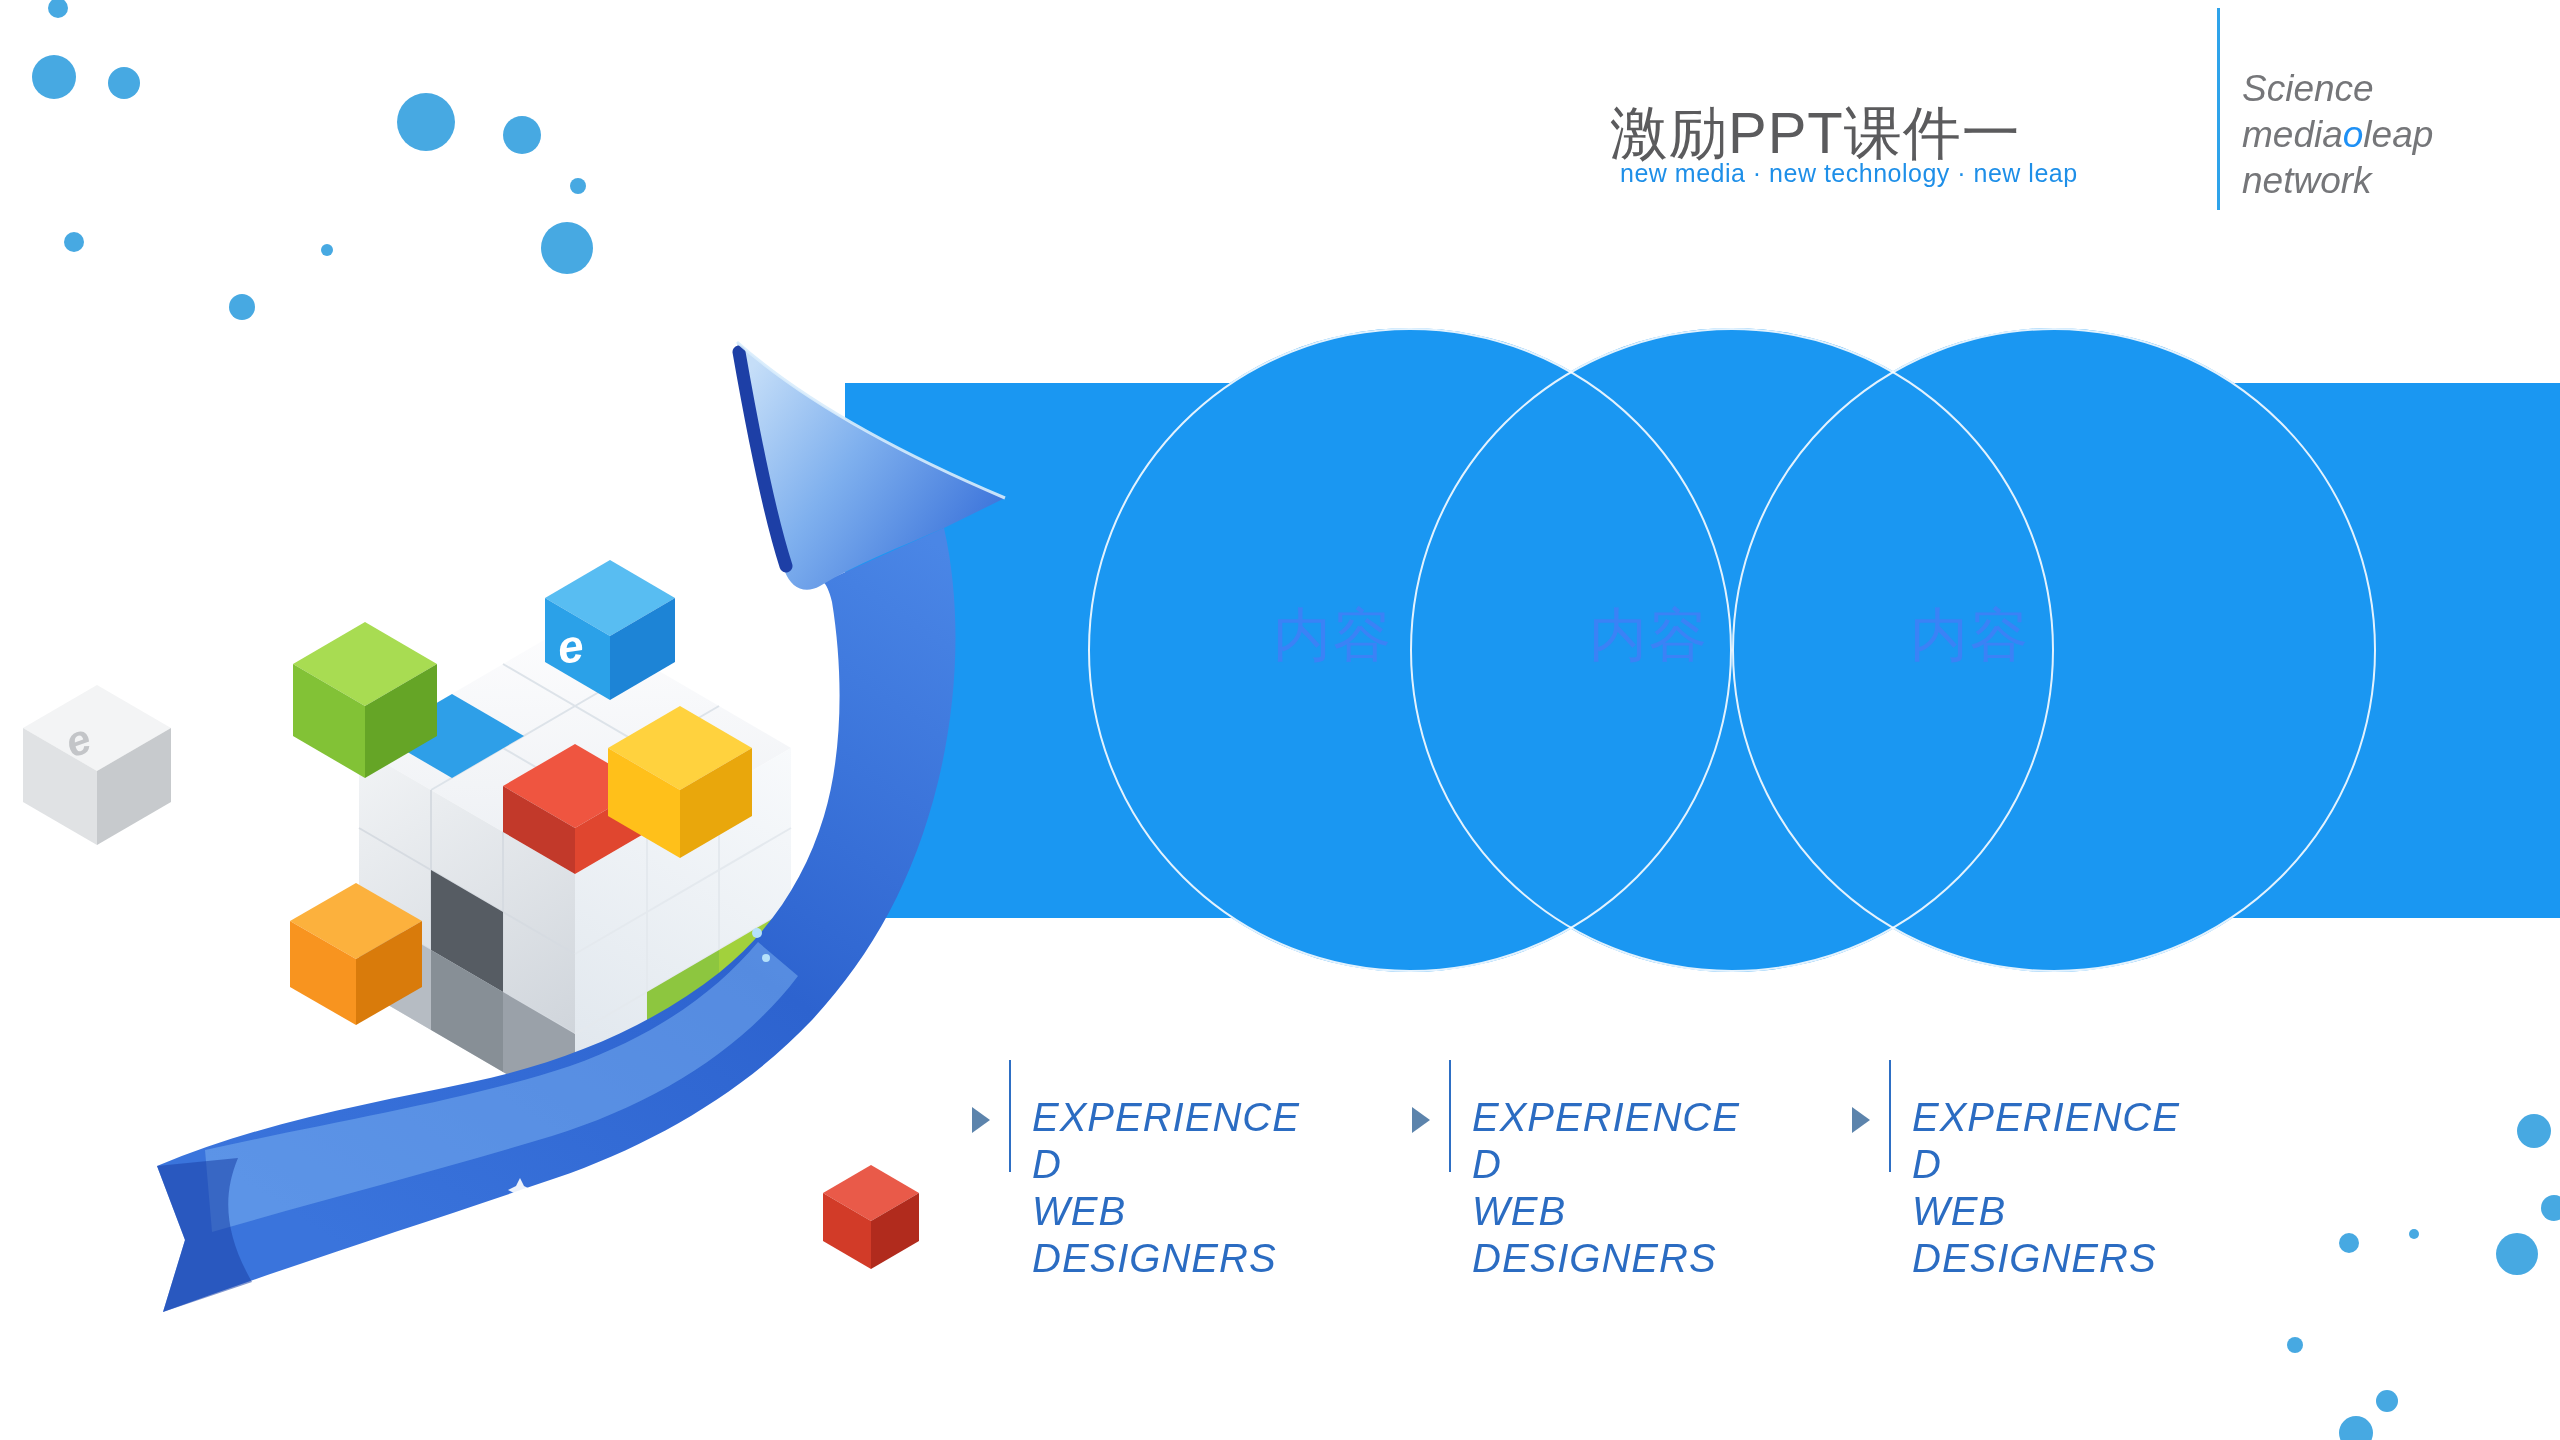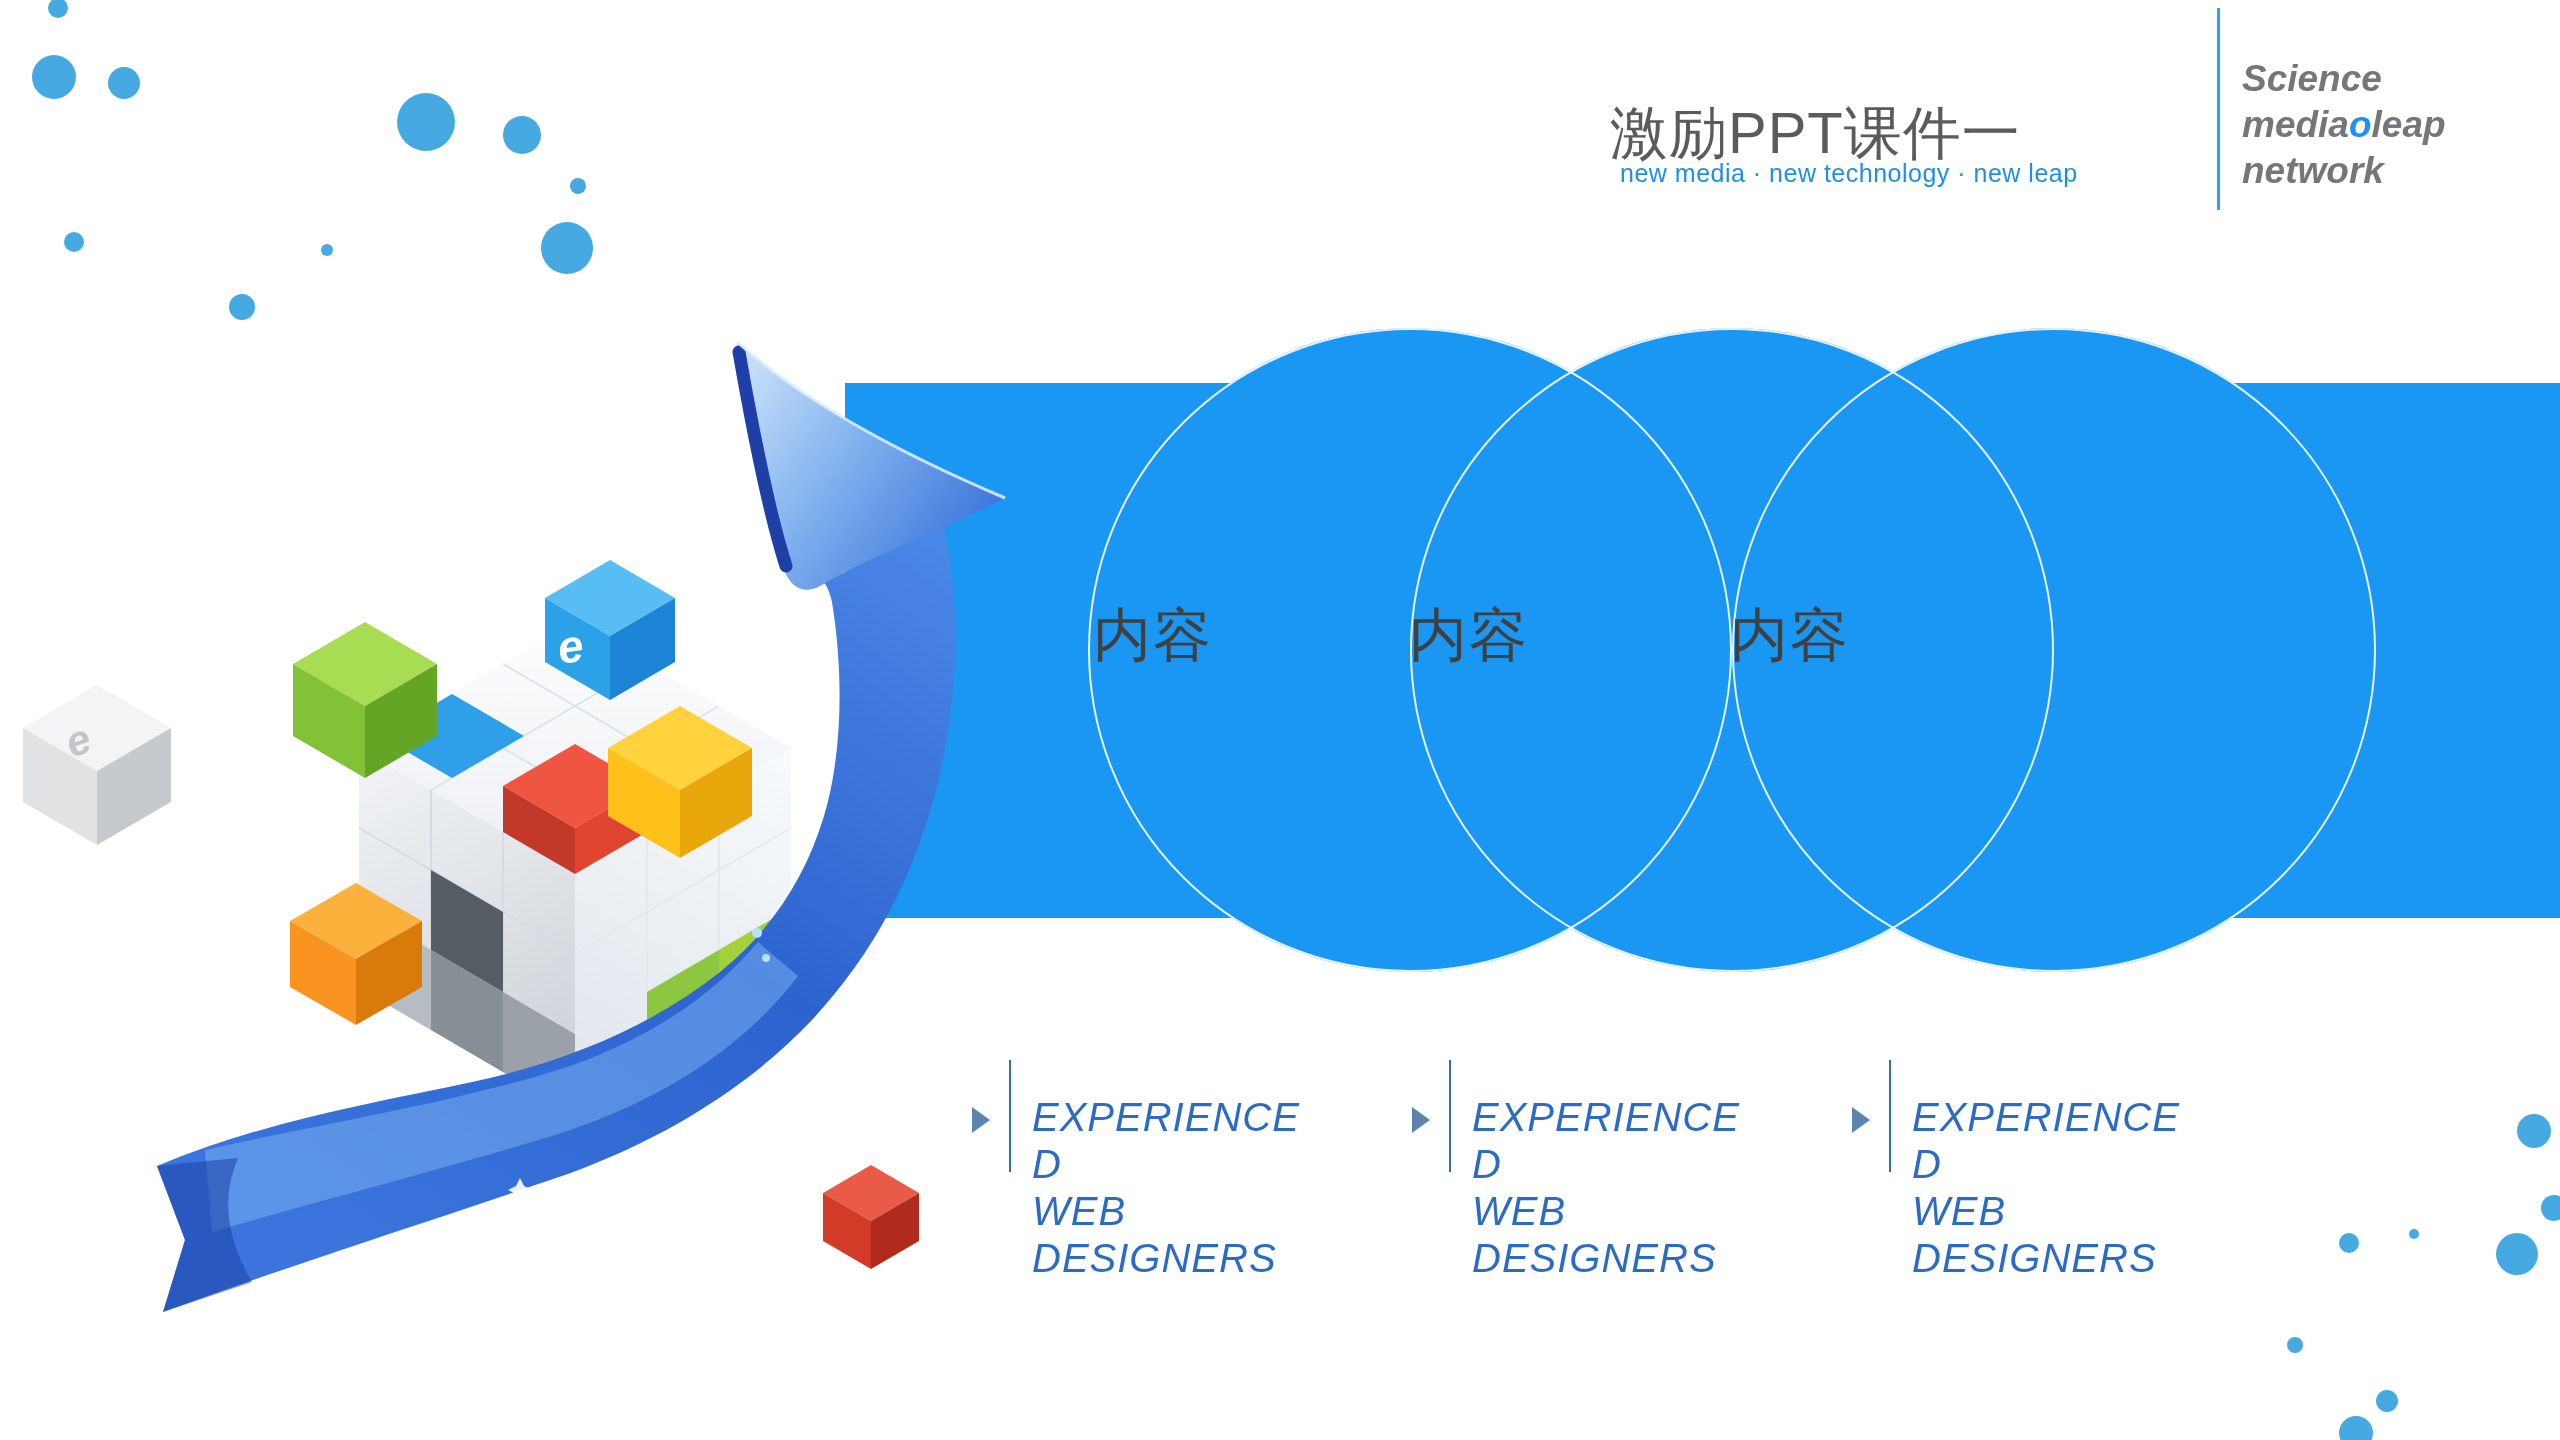--- a/index.html
+++ b/index.html
@@ -6,31 +6,31 @@
   body{width:2560px;height:1440px;position:relative;overflow:hidden;
        font-family:"Liberation Sans",sans-serif;}
   .abs{position:absolute;}
 
   
   #page-title{left:1610px;top:84px;font-size:58px;line-height:62px;color:#5b5b5d;
               font-weight:500;letter-spacing:1px;white-space:nowrap;margin-top:18px;}
   #page-subtitle{left:1620px;top:157px;font-size:25px;line-height:32px;color:#1e8fe8;
                  font-family:Liberation Sans, sans-serif;letter-spacing:.5px;white-space:nowrap;}
   #header-divider{left:2217px;top:8px;width:3px;height:202px;background:#2fa3ea;}
-  #logo-block{left:2242px;top:56px;font-size:37px;line-height:46px;color:#757679;
-              font-style:italic;font-weight:bold;white-space:nowrap;}
+  #logo-block{left:2242px;top:66px;font-size:37px;line-height:46px;color:#757679;
+              font-style:italic;font-weight:normal;white-space:nowrap;}
   #logo-block .logo-o{color:#1e90f5;}
 
   
   #banner{left:845px;top:383px;width:1715px;height:535px;background:#1a97f2;}
   .circle-fill{width:644px;height:644px;border-radius:50%;background:#1a97f2;top:328px;}
   .circle-line{width:640px;height:640px;border-radius:50%;border:2px solid rgba(255,255,255,.88);
                background:transparent;top:328px;}
-  .content-label{top:606px;width:300px;text-align:left;font-size:58px;line-height:58px;
-                 color:#404040;letter-spacing:2px;}
+  .content-label{top:606px;width:300px;text-align:right;font-size:58px;line-height:58px;
+                 color:#3b82f6;letter-spacing:2px;}
 
   
   .feat-tri{width:0;height:0;border-left:18px solid #5c84ac;
             border-top:13px solid transparent;border-bottom:13px solid transparent;top:1107px;}
   .feat-rule{width:2px;height:112px;background:#2e6fc4;top:1060px;}
   .feat-text{top:1048px;font-size:40px;line-height:47px;font-style:italic;
              color:#2b6cc2;letter-spacing:1px;white-space:nowrap;margin-top:46px;}
 
   
   .decor-dot{position:absolute;border-radius:50%;}

